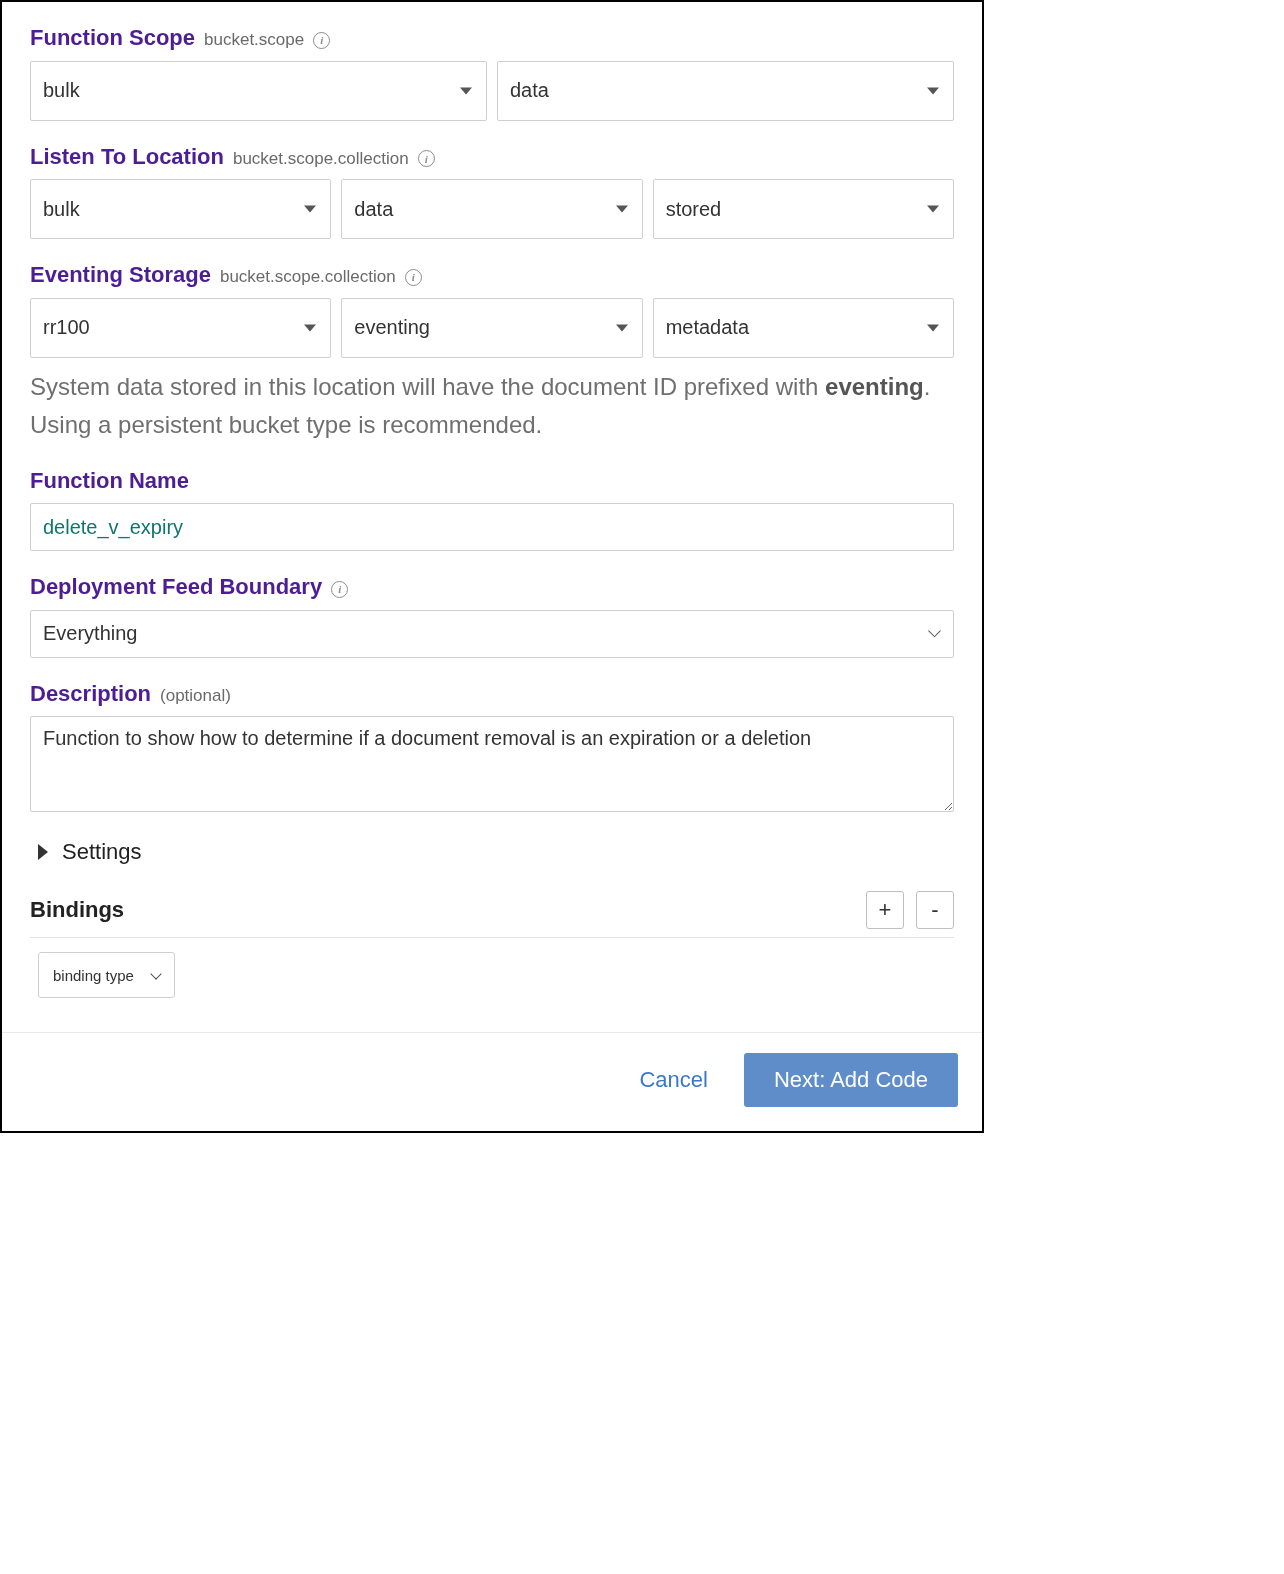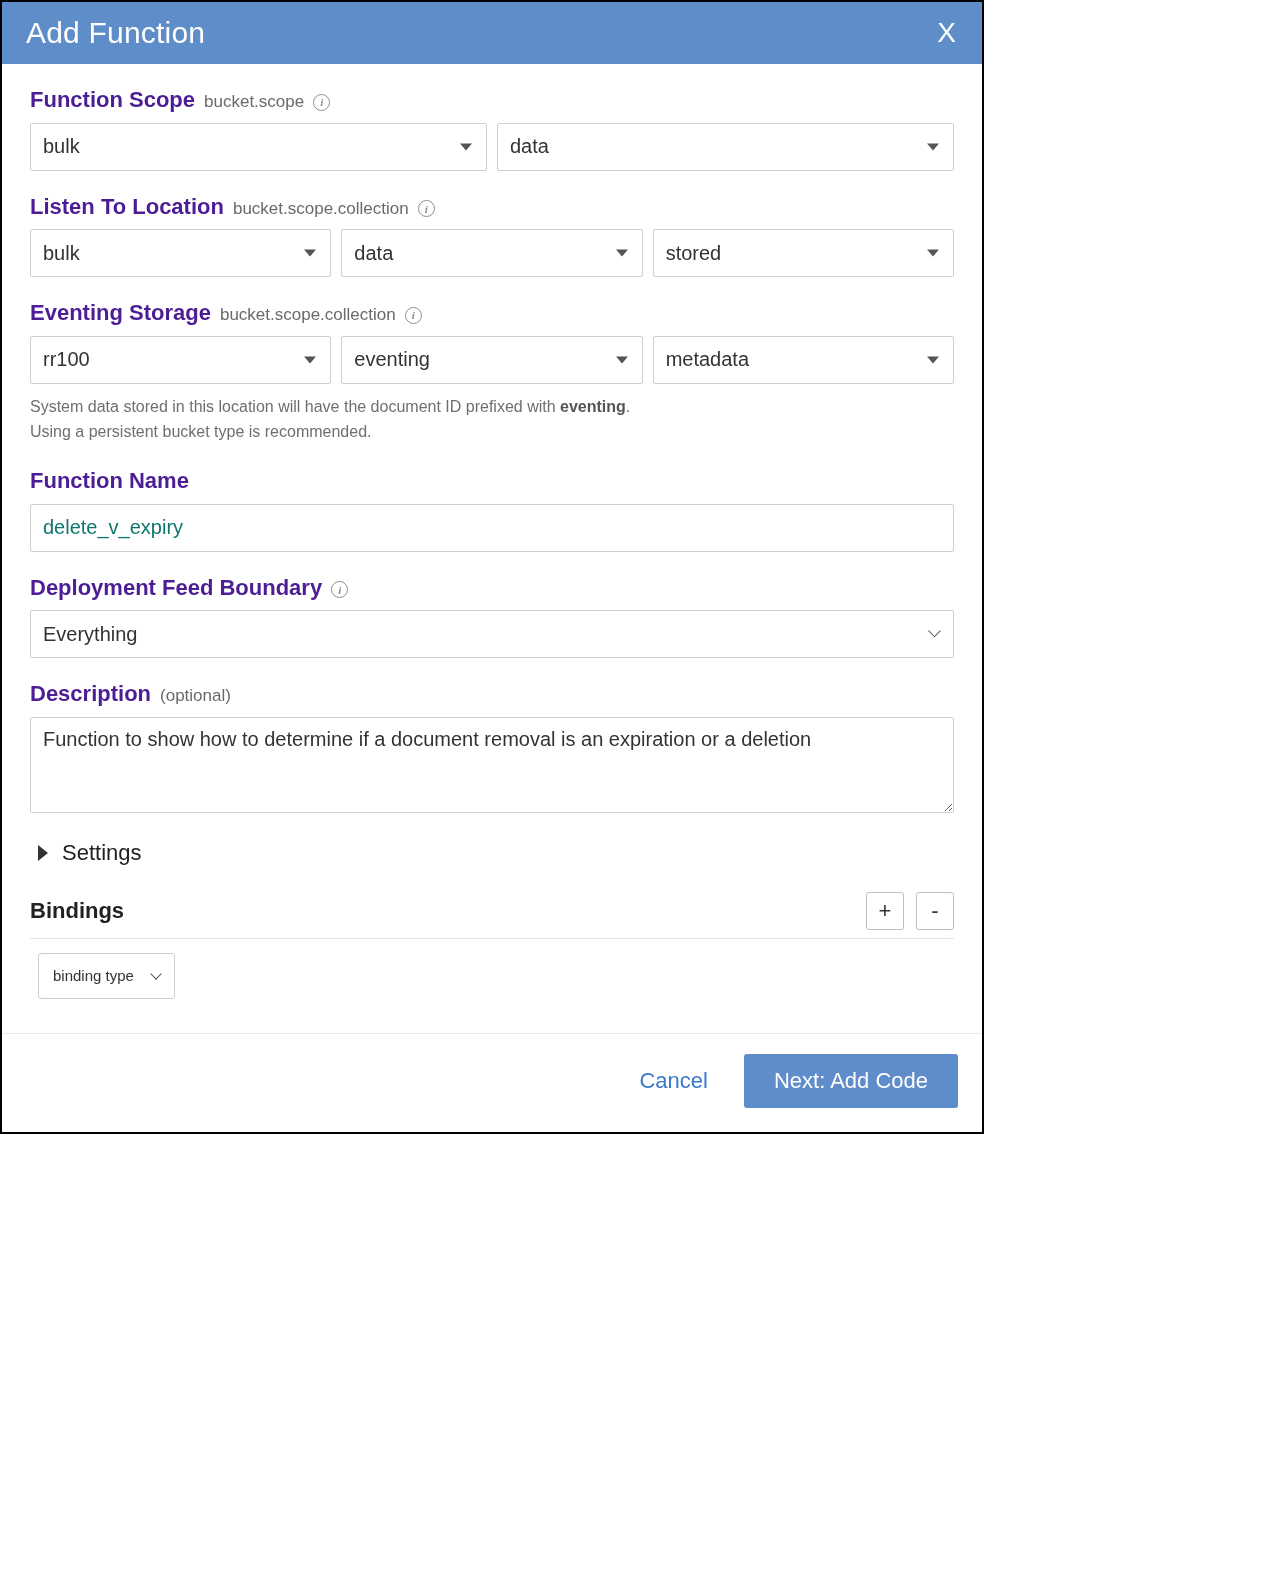--- a/index.html
+++ b/index.html
@@ -79,21 +79,21 @@
     vertical-align: 1px;
     margin-left: 4px;
     font-weight: 600;
   }
   .row { display: flex; gap: 10px; }
   .row > * { flex: 1; }
   .combo {
     position: relative;
     border: 1px solid #cfcfcf;
     border-radius: 2px;
-    height: 48px;
+    height: 60px;
     display: flex;
     align-items: center;
     padding: 0 40px 0 12px;
     background: #fff;
     font-size: 20px;
     color: #333;
     cursor: pointer;
   }
   .combo .caret {
     position: absolute;
@@ -149,21 +149,21 @@
     padding: 10px 12px;
     font-size: 20px;
     color: #333;
     background: #fff;
     resize: both;
     font-family: inherit;
     outline: none;
   }
   .helper {
     color: #6f6f6f;
-    font-size: 16px;
+    font-size: 24px;
     margin-top: 10px;
     line-height: 1.6;
   }
   .helper strong { color: #555; font-weight: 700; }
   .settings-row {
     display: flex;
     align-items: center;
     gap: 14px;
     margin: 18px 0 26px 8px;
     cursor: pointer;
@@ -241,24 +241,20 @@
     font-size: 22px;
     padding: 14px 30px;
     cursor: pointer;
   }
 </style>
 </head>
 <body>
 
 <div class="dialog">
 
-  <div class="dialog-header">
-    <div class="dialog-title">Add Function</div>
-    <div class="dialog-close">X</div>
-  </div>
 
   <div class="dialog-body">
 
     
     <div class="section">
       <div class="section-label">
         <span class="main">Function Scope</span>
         <span class="hint">bucket.scope</span>
         <span class="info-icon">i</span>
       </div>

